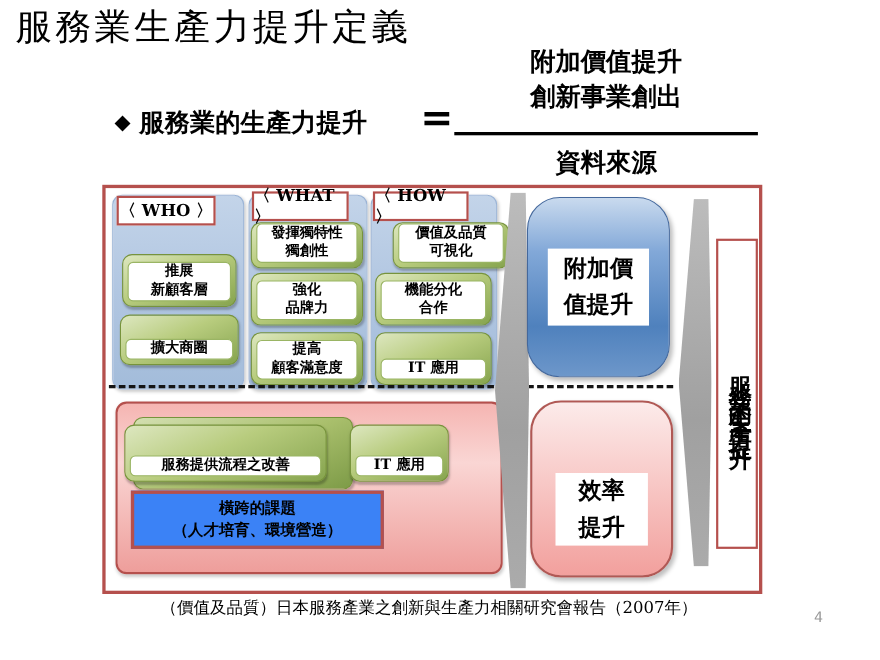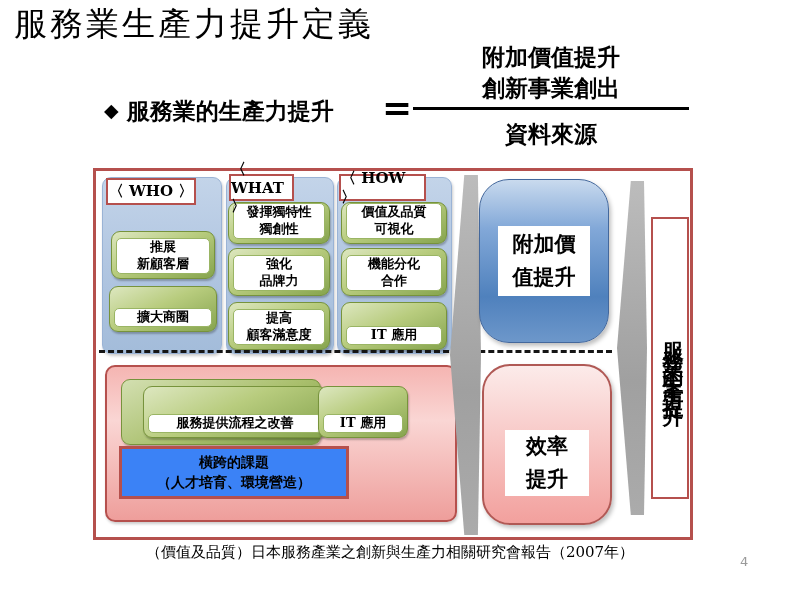--- a/index.html
+++ b/index.html
@@ -8,40 +8,40 @@
   .pre{white-space:pre-line;}
 
   
   .slide-title{position:absolute;left:14px;top:2px;font-size:33px;font-weight:normal;letter-spacing:3px;}
 
   
   .bullet-line{position:absolute;left:104px;top:96px;font-size:23px;font-weight:bold;white-space:nowrap;}
   .diamond{font-size:19px;margin-right:8px;vertical-align:2px;}
   .equals{position:absolute;left:382px;top:86px;font-size:36px;font-weight:bold;}
   .fraction{position:absolute;left:413px;top:42px;width:276px;text-align:center;font-weight:bold;}
-  .numerator{font-size:23px;line-height:1.34;padding-bottom:3px;border-bottom:3px solid #000;}
+  .numerator{font-size:23px;line-height:1.34;padding-bottom:16px;border-bottom:3px solid #000;}
   .denominator{font-size:23px;padding-top:9px;}
 
   
   .frame{position:absolute;left:93px;top:168px;width:594px;height:366px;border:3px solid #b5504d;background:#fff;}
 
   
   .col-panel{position:absolute;border:1px solid #9ab3d5;border-radius:9px;
              background:linear-gradient(180deg,#c3d4e9 0%,#b1c6e1 50%,#a3bcda 100%);
              box-shadow:1px 2px 3px rgba(0,0,0,.2);}
   .panel-who{left:102px;top:177px;width:118px;height:175px;}
   .panel-what{left:226px;top:177px;width:106px;height:175px;}
   .panel-how{left:337px;top:177px;width:113px;height:175px;}
 
   
   .col-header{position:absolute;height:27px;background:#fff;border:2px solid #b5504d;
               display:flex;align-items:center;justify-content:center;
               font-size:15px;font-weight:bold;box-sizing:border-box;}
   .hdr-who{left:106px;top:178px;width:90px;}
-  .hdr-what{left:229px;top:174px;width:65px;}
+  .hdr-what{left:229px;top:174px;width:88px;}
   .hdr-how{left:339px;top:174px;width:87px;}
 
   
   .gbox{position:absolute;border-radius:9px;border:1px solid #77933c;padding:4px;box-sizing:border-box;
         background:linear-gradient(155deg,#dde7c0 0%,#b8cc7e 45%,#86a44e 100%);
         box-shadow:1px 2px 2px rgba(0,0,0,.25);display:flex;align-items:flex-end;}
   .gbox-inner{flex:1;background:#fff;border:1px solid #9ab564;border-radius:5px;
               display:flex;align-items:center;justify-content:center;text-align:center;
               font-size:13px;font-weight:bold;line-height:1.3;}
   .gbox-back{background:linear-gradient(155deg,#d3dfb1 0%,#a9bf6c 55%,#7d9b47 100%);}
@@ -124,41 +124,41 @@
   </div>
   <div class="gbox" style="left:228px;top:248px;width:102px;height:48px">
     <div class="gbox-inner pre">強化
 品牌力</div>
   </div>
   <div class="gbox" style="left:228px;top:302px;width:102px;height:48px">
     <div class="gbox-inner pre">提高
 顧客滿意度</div>
   </div>
 
-  <div class="gbox" style="left:341px;top:202px;width:106px;height:42px">
+  <div class="gbox" style="left:357px;top:202px;width:106px;height:42px">
     <div class="gbox-inner pre">價值及品質
 可視化</div>
   </div>
   <div class="gbox" style="left:341px;top:248px;width:106px;height:48px">
     <div class="gbox-inner pre">機能分化
 合作</div>
   </div>
   <div class="gbox" style="left:341px;top:302px;width:106px;height:48px">
     <div class="gbox-inner pre">IT 應用</div>
   </div>
 
   <div class="col-header hdr-who">〈 WHO 〉</div>
   <div class="col-header hdr-what">〈 WHAT 〉</div>
   <div class="col-header hdr-how">〈 HOW 〉</div>
 
   <div class="dash-line"></div>
 
   <div class="bottom-panel"></div>
   <div class="gbox gbox-back" style="left:121px;top:379px;width:200px;height:66px"></div>
-  <div class="gbox" style="left:143px;top:386px;width:184px;height:52px">
+  <div class="gbox" style="left:113px;top:386px;width:184px;height:52px">
     <div class="gbox-inner">服務提供流程之改善</div>
   </div>
   <div class="gbox" style="left:318px;top:386px;width:90px;height:52px">
     <div class="gbox-inner">IT 應用</div>
   </div>
   <div class="cross-box pre">橫跨的課題
 （人才培育、環境營造）</div>
 
   <div class="chev chev1"></div>
   <div class="chev chev2"></div>

